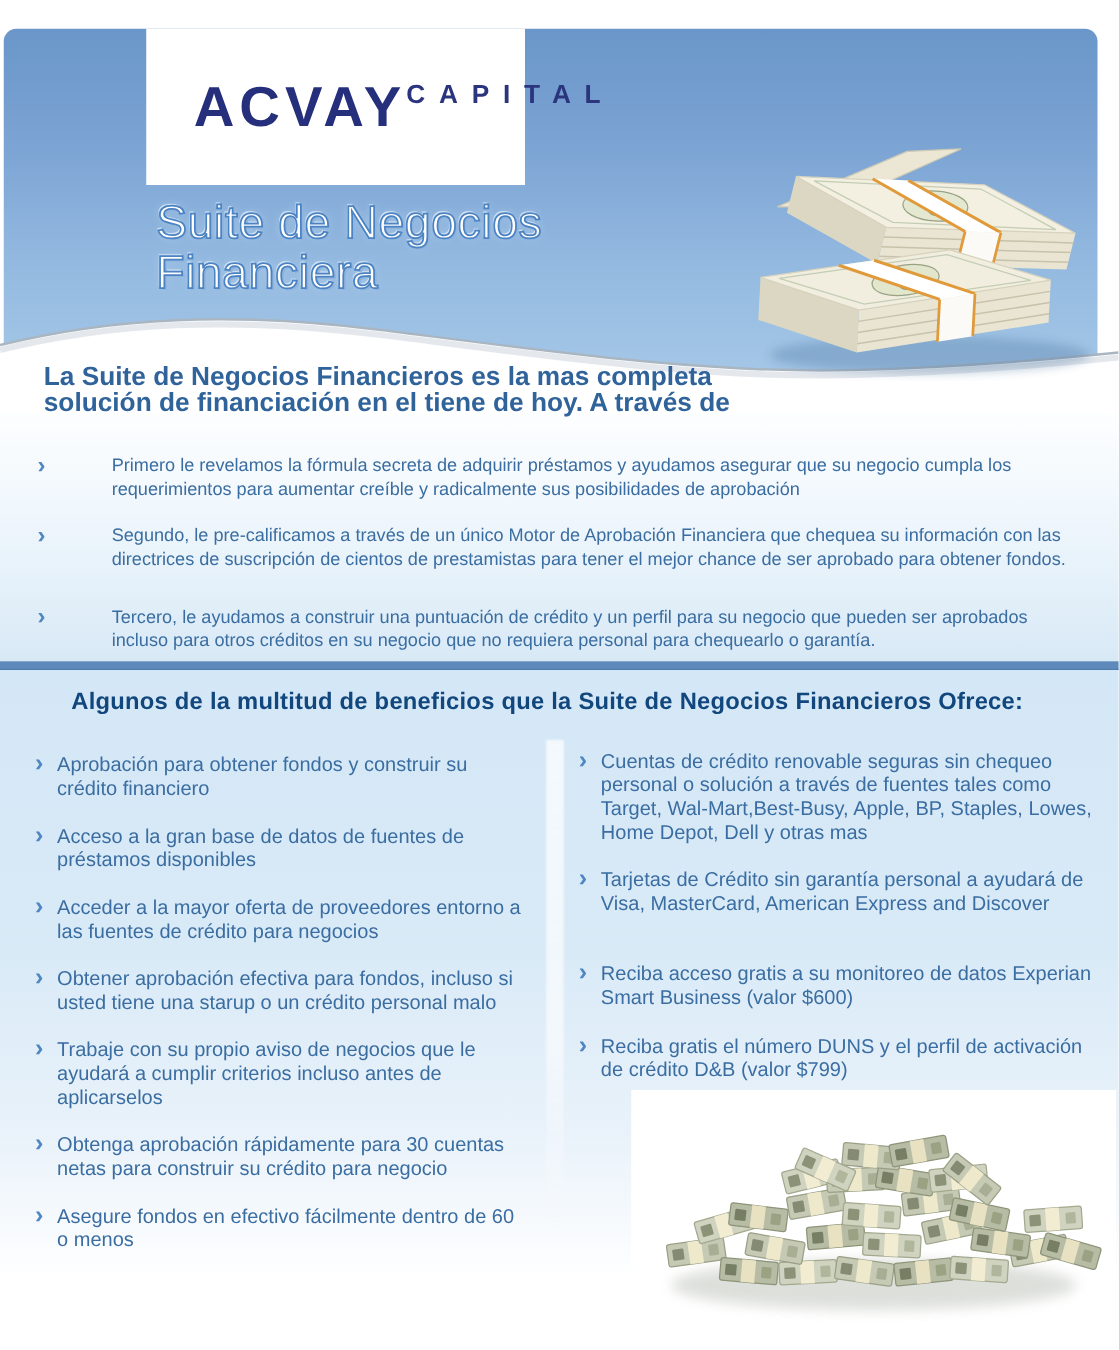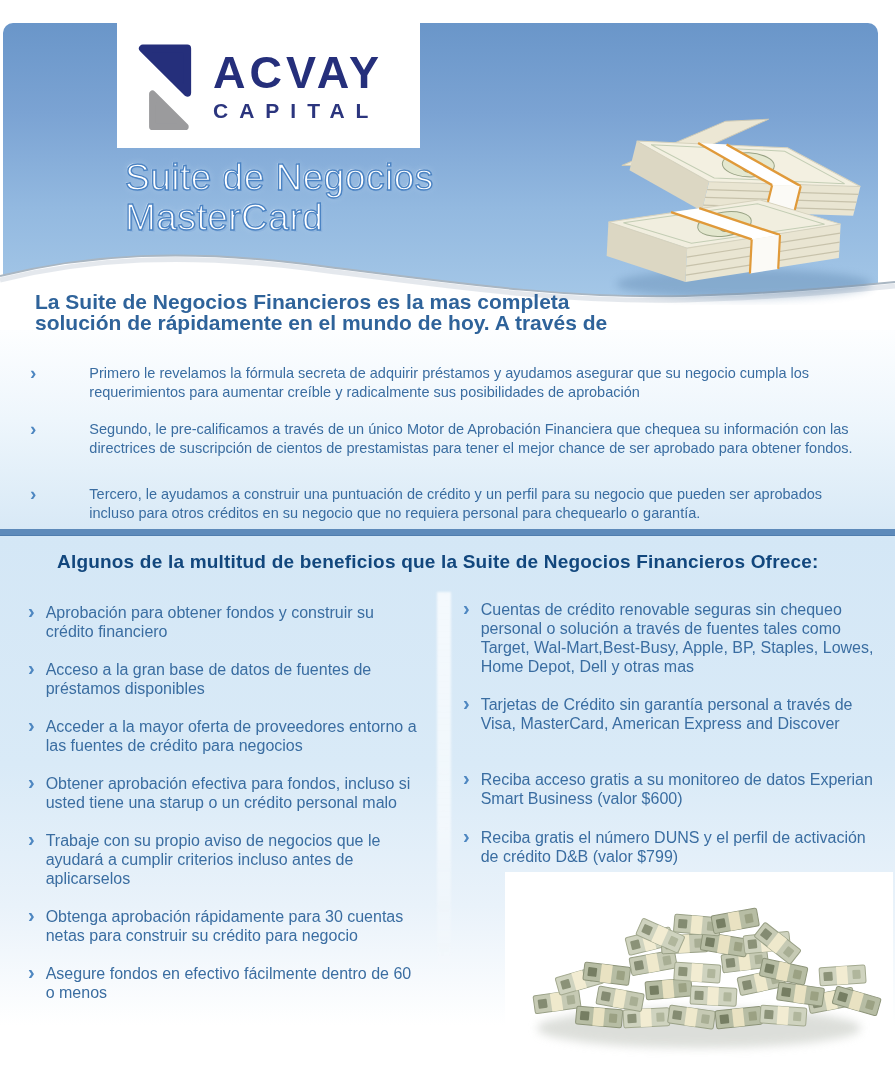--- a/index.html
+++ b/index.html
@@ -16,21 +16,21 @@
     z-index:1;
   }
   .wave{left:0;top:238px;width:895px;height:92px;z-index:2;}
 
   
   .logo-card{
     left:117px;top:23px;width:303px;height:125px;background:#ffffff;z-index:4;
     display:flex;align-items:center;padding-left:20px;box-sizing:border-box;
   }
   .logo-mark{width:58px;height:92px;margin-right:18px;margin-top:6px;}
-  .logo-text{display:flex;flex-direction:column;}
+  .logo-text{display:flex;flex-direction:row;}
   .logo-brand{
     font-size:45px;font-weight:bold;color:#252f7b;letter-spacing:4px;line-height:48px;
   }
   .logo-sub{
     font-size:21px;font-weight:bold;color:#2b357e;letter-spacing:11px;line-height:24px;margin-top:2px;
   }
 
   
   .banner-title{
     left:125px;top:158px;z-index:4;font-weight:normal;font-size:37px;line-height:40px;
@@ -107,21 +107,21 @@
     <path d="M16,52 L16,86 L50,86 Z" fill="#9b9b9d" stroke="#9b9b9d" stroke-width="7" stroke-linejoin="round"></path>
   </svg>
   <div class="logo-text">
     <div class="logo-brand">ACVAY</div>
     <div class="logo-sub">CAPITAL</div>
   </div>
 </div>
 
 <div class="abs banner-title">
   <div>Suite de Negocios</div>
-  <div>MasterCard</div>
+  <div>Financiera</div>
 </div>
 
 <svg class="abs money-stacks" viewBox="0 0 300 215">
   <defs>
       <filter id="soft" x="-40%" y="-40%" width="180%" height="180%">
         <feGaussianBlur stdDeviation="4"></feGaussianBlur>
       </filter>
     </defs>
   <ellipse cx="152" cy="194" rx="128" ry="15" fill="#4c749f" opacity="0.32" filter="url(#soft)"></ellipse>
 
@@ -159,21 +159,21 @@
     <path d="M62,17 L144,40 M90,11.5 L172,34" stroke="#e09a3a" stroke-width="2.4"></path>
     <polygon points="144,40 172,34 172,68 144,74" fill="#fbfaf6"></polygon>
     <path d="M144,40 L144,74 M172,34 L172,68" stroke="#e09a3a" stroke-width="2.2"></path>
   </g>
 </svg>
 
 <div class="abs section1"></div>
 
 <div class="abs intro">
   <div>La Suite de Negocios Financieros es la mas completa</div>
-  <div>solución de rápidamente en el mundo de hoy. A través de</div>
+  <div>solución de financiación en el tiene de hoy. A través de</div>
 </div>
 
 <ul class="abs top-bullets">
   <li class="bullet">
     <span class="chev">›</span>
     <span class="btext">Primero le revelamos la fórmula secreta de adquirir préstamos y ayudamos asegurar que su negocio cumpla los requerimientos para aumentar creíble y radicalmente sus posibilidades de aprobación</span>
   </li>
   <li class="bullet gap-lg">
     <span class="chev">›</span>
     <span class="btext">Segundo, le pre-calificamos a través de un único Motor de Aprobación Financiera que chequea su información con las directrices de suscripción de cientos de prestamistas para tener el mejor chance de ser aprobado para obtener fondos.</span>
@@ -222,21 +222,21 @@
   </li>
 </ul>
 
 <ul class="col right-col">
   <li class="bullet">
     <span class="chev">›</span>
     <span class="btext">Cuentas de crédito renovable seguras sin chequeo personal o solución a través de fuentes tales como Target, Wal-Mart,Best-Busy, Apple, BP, Staples, Lowes, Home Depot, Dell y otras mas</span>
   </li>
   <li class="bullet gap-b">
     <span class="chev">›</span>
-    <span class="btext">Tarjetas de Crédito sin garantía personal a través de Visa, MasterCard, American Express and Discover</span>
+    <span class="btext">Tarjetas de Crédito sin garantía personal a ayudará de Visa, MasterCard, American Express and Discover</span>
   </li>
   <li class="bullet gap-c">
     <span class="chev">›</span>
     <span class="btext">Reciba acceso gratis a su monitoreo de datos Experian Smart Business (valor $600)</span>
   </li>
   <li class="bullet">
     <span class="chev">›</span>
     <span class="btext">Reciba gratis el número DUNS y el perfil de activación de crédito D&amp;B (valor $799)</span>
   </li>
 </ul>

